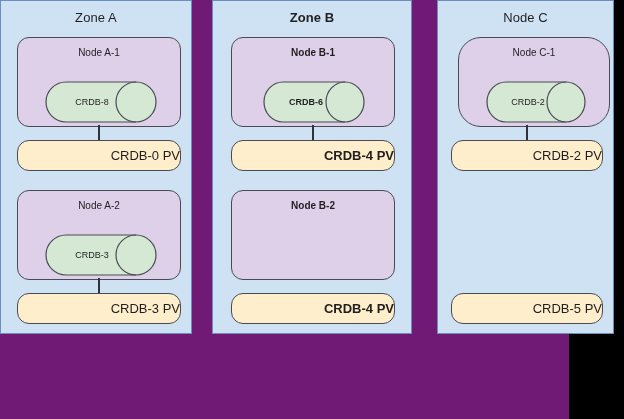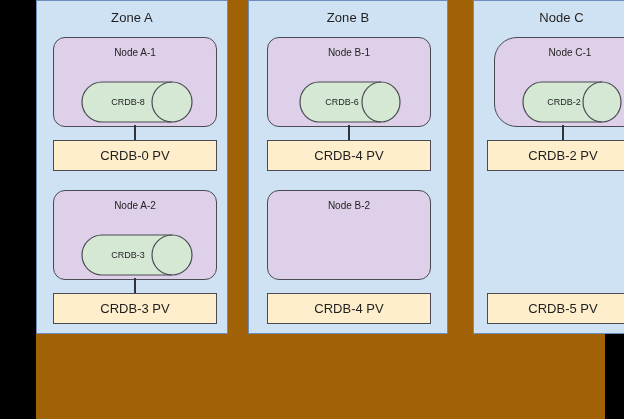--- a/index.html
+++ b/index.html
@@ -14,22 +14,21 @@
     overflow: hidden;
     font-family: "Liberation Sans", sans-serif;
   }
 
   #canvas {
     position: absolute;
     left: 0;
     top: 0;
     width: 569px;
     height: 419px;
-    background: #a16207;
-    margin-left: 36px;
+    background: #701a75;
   }
 
   
   .zone {
     position: absolute;
     background: #cfe2f3;
     border: 1px solid #6c8ebf;
     box-sizing: border-box;
   }
   .zone-title {
@@ -79,25 +78,25 @@
     font-size: 9px;
     color: #1f1f1f;
     pointer-events: none;
   }
 
   
   .pv {
     position: absolute;
     background: #ffeecc;
     border: 1px solid #4a4a52;
-    border-radius: 0;
+    border-radius: 12px;
     box-sizing: border-box;
     display: flex;
     align-items: center;
-    justify-content: center;
+    justify-content: flex-end;
   }
   .pv-label {
     font-size: 13px;
     color: #1f1f1f;
   }
 
   
   .connector {
     position: absolute;
     width: 2px;
@@ -138,21 +137,21 @@
         <div class="pod-label" style="left:10px; width:72px;">CRDB-3</div>
       </div>
     </div>
     <div class="connector" style="left:97px; top:277px; height:16px;"></div>
 
     <div class="pv" style="left:16px; top:292px; width:164px; height:31px;">
       <span class="pv-label">CRDB-3 PV</span>
     </div>
   </div>
 
-  <div class="zone" style="left:212px; top:0px; width:200px; height:334px;">
+  <div class="zone" style="left:212px; top:0px; width:200px; height:334px;font-weight:bold;">
     <div class="zone-title">Zone B</div>
 
     <div class="node" style="left:18px; top:36px; width:164px; height:90px;">
       <div class="node-title">Node B-1</div>
       <div class="pod" style="left:32px; top:44px; width:100px; height:40px;">
         <svg width="100" height="40" viewBox="0 0 100 40">
           <path d="M 19 0 L 81 0 A 19 20 0 0 1 81 40 L 19 40 A 19 20 0 0 1 19 0 Z" fill="#d5e8d4" stroke="#4a4a52" stroke-width="1.2"></path>
           <path d="M 81 0 A 19 20 0 0 0 81 40" fill="none" stroke="#4a4a52" stroke-width="1.2"></path>
         </svg>
         <div class="pod-label" style="left:8px; width:68px;">CRDB-6</div>

